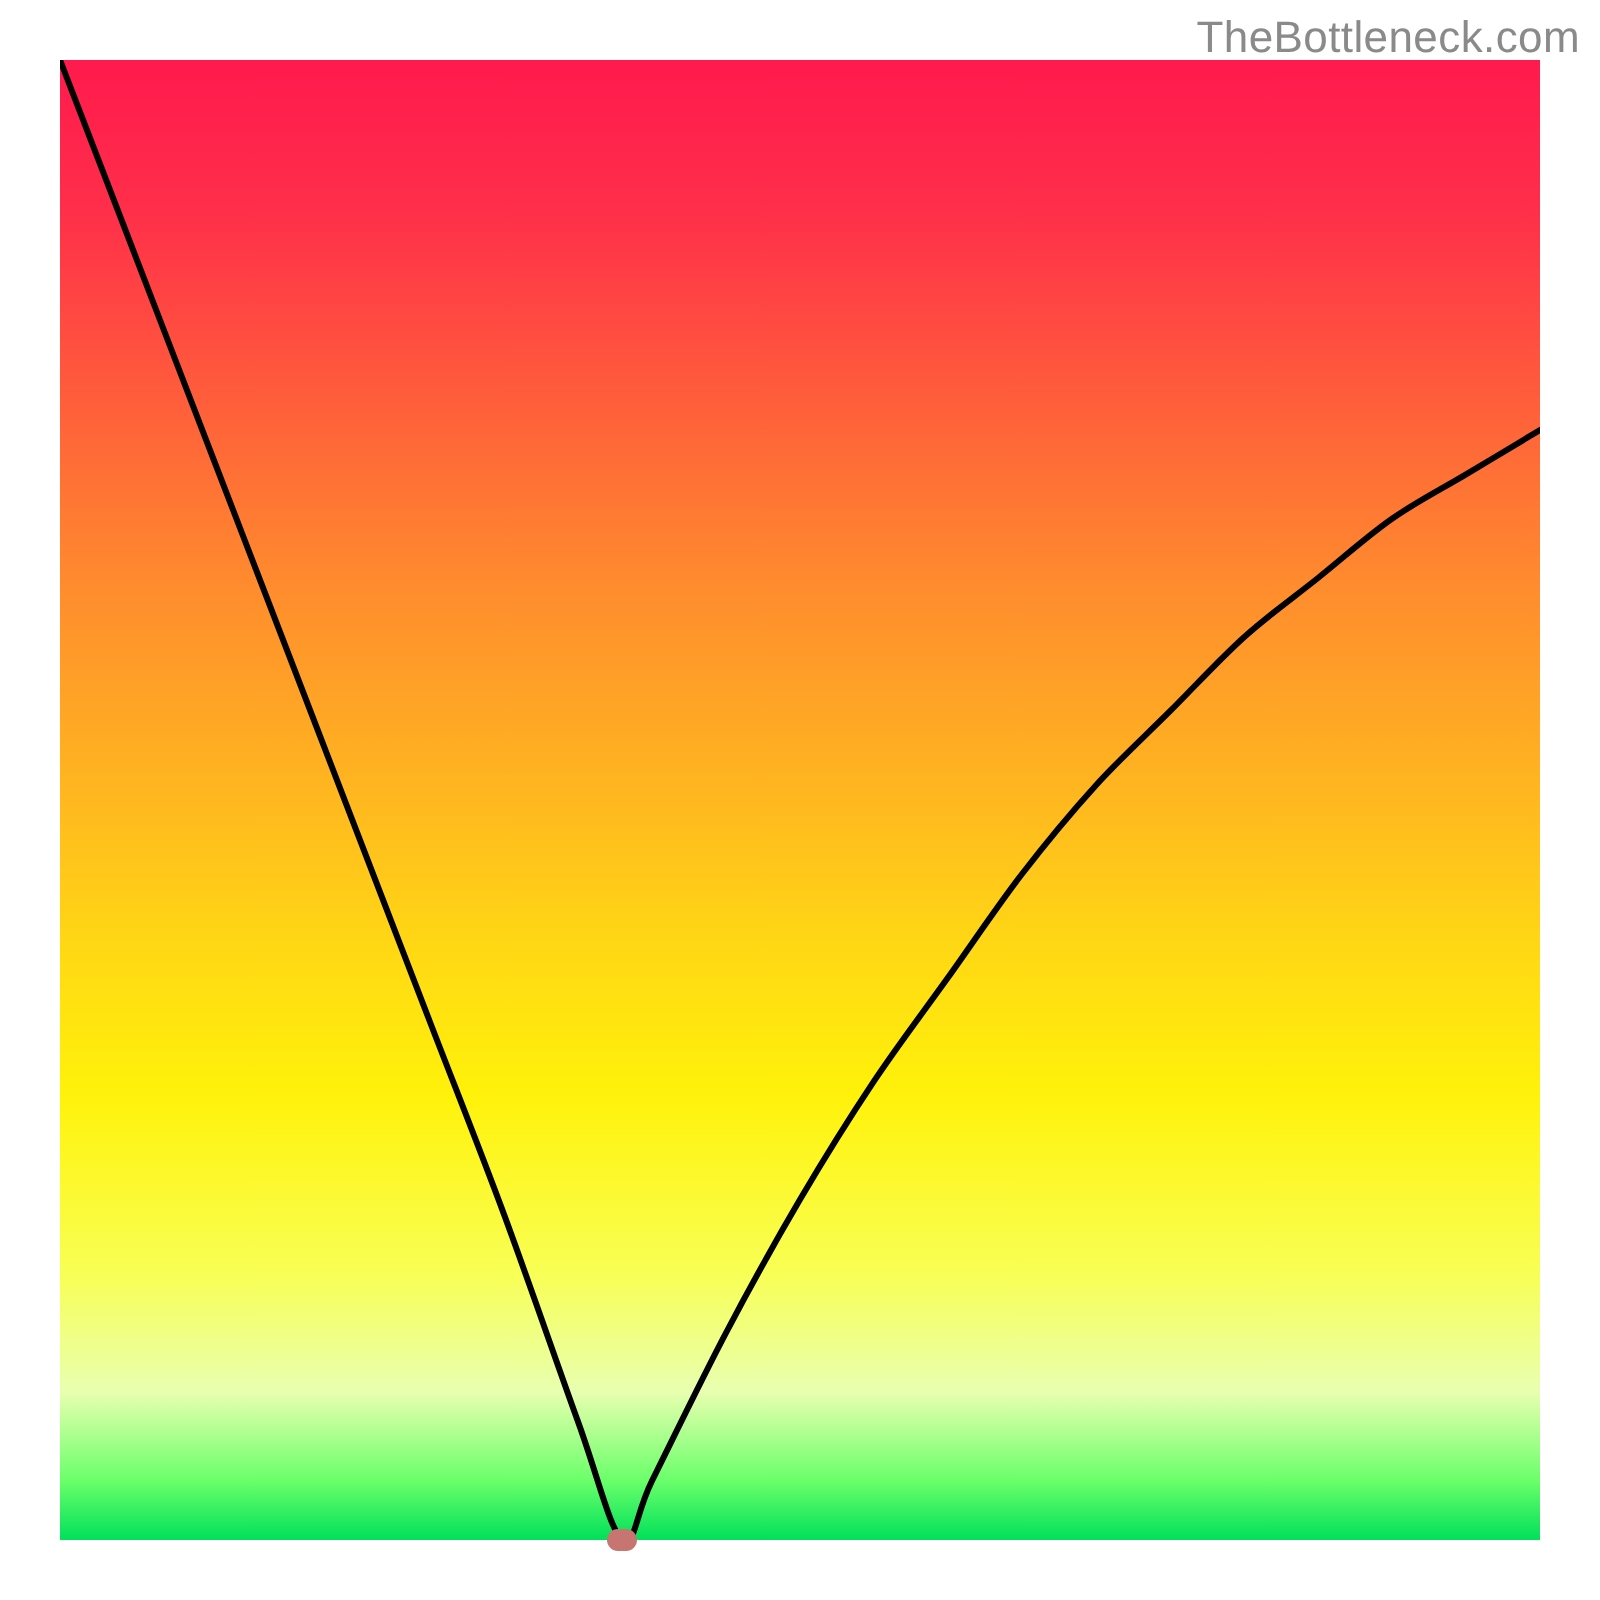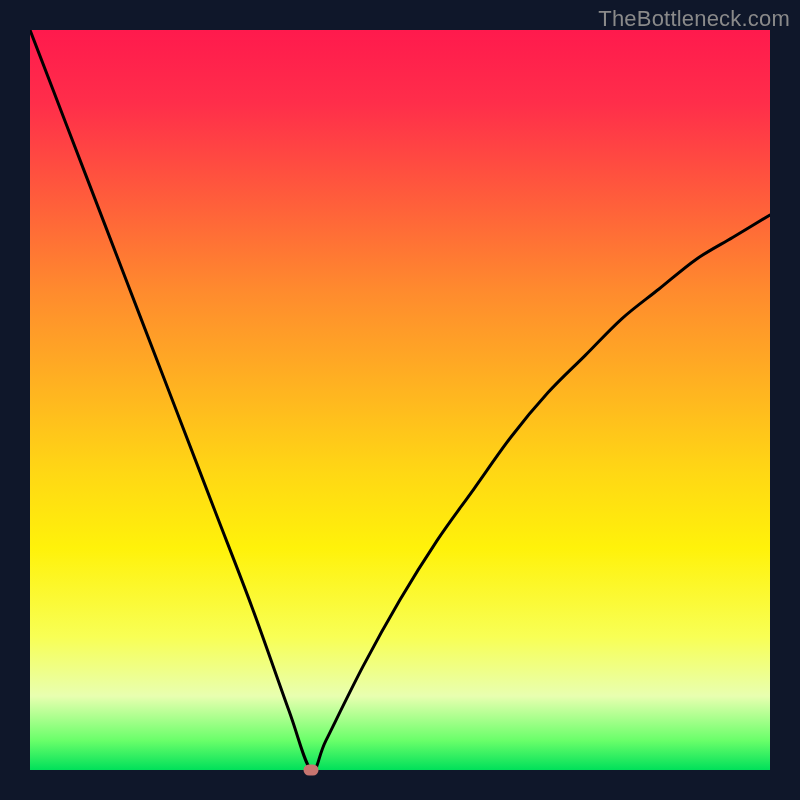--- a/index.html
+++ b/index.html
@@ -1,20 +1,20 @@
 <!DOCTYPE html>
 <html><head>
 <meta charset="utf-8">
 <style>
   * { margin: 0; padding: 0; box-sizing: border-box; }
   html, body { width: 800px; height: 800px; overflow: hidden; background: #000; }
   .frame {
     width: 800px;
     height: 800px;
-    background: #0f172a;
+    background: #ffffff;
     position: relative;
   }
   .plot-area {
     position: absolute;
     left: 30px;
     top: 30px;
     width: 740px;
     height: 740px;
     background: linear-gradient(to bottom,
       #ff1a4d 0%,

